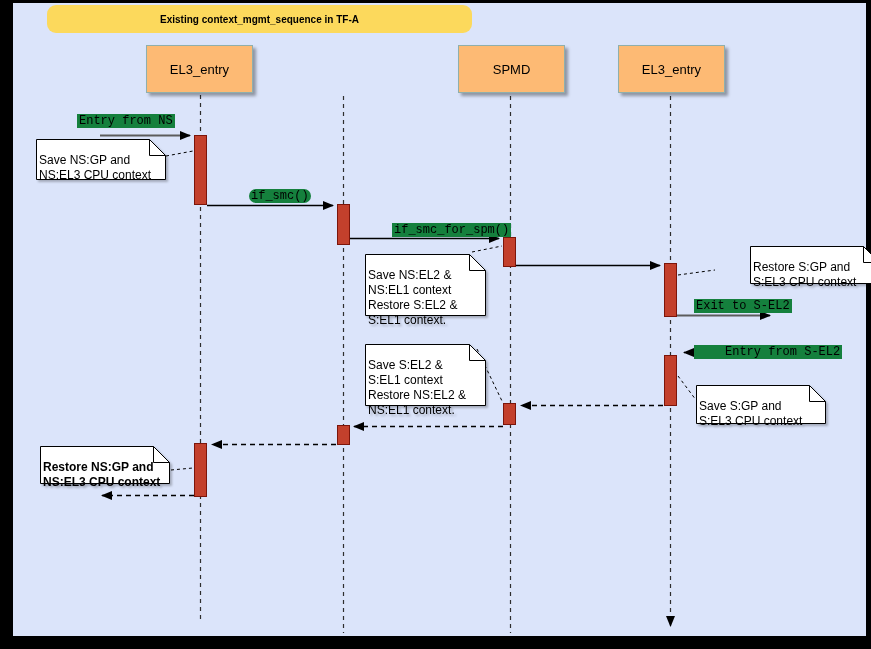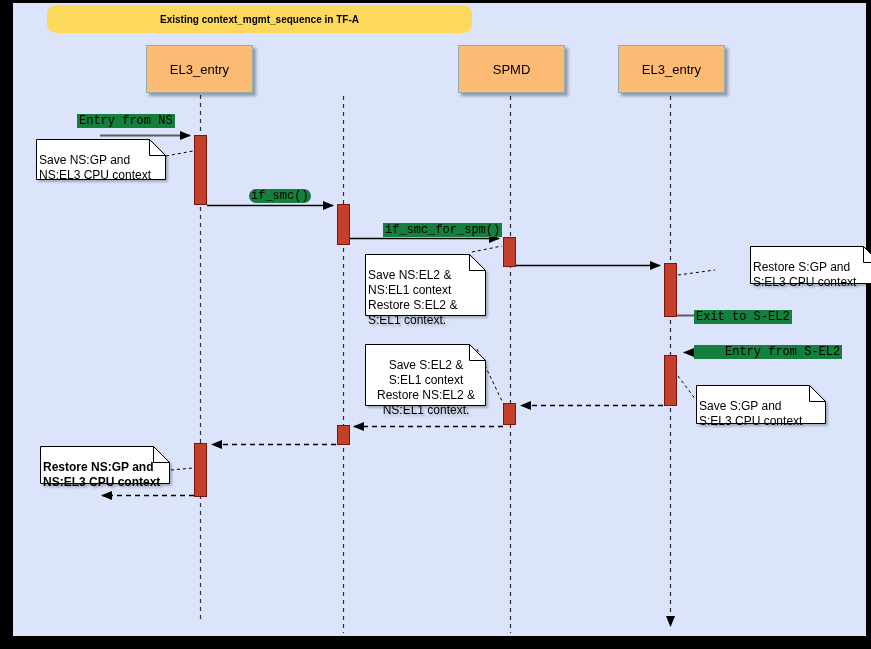--- a/index.html
+++ b/index.html
@@ -109,37 +109,37 @@
 S:EL3 CPU context</div>
   </div>
   <div class="note" style="left:696px;top:385px;width:130px;height:41px;">
       <svg class="note-bg" width="130" height="39">
         <path d="M0.5,0.5 H113.5 L129.5,16.5 V38.5 H0.5 Z" fill="#ffffff" stroke="#000"></path>
         <path d="M113.5,0.5 V16.5 H129.5" fill="none" stroke="#000"></path>
       </svg>
     <div class="note-text">Save S:GP and
 S:EL3 CPU context</div>
   </div>
-  <div class="note" style="left:365px;top:344px;width:121px;height:52px;text-align:center;">
+  <div class="note" style="left:365px;top:344px;width:121px;height:52px;">
       <svg class="note-bg" width="121" height="62">
         <path d="M0.5,0.5 H104.5 L120.5,16.5 V61.5 H0.5 Z" fill="#ffffff" stroke="#000"></path>
         <path d="M104.5,0.5 V16.5 H120.5" fill="none" stroke="#000"></path>
       </svg>
     <div class="note-text">Save S:EL2 &amp;
 S:EL1 context
 Restore NS:EL2 &amp;
 NS:EL1 context.</div>
   </div>
   <div class="note" style="left:40px;top:446px;width:130px;height:38px;font-weight:bold;">
       <svg class="note-bg" width="130" height="38">
         <path d="M0.5,0.5 H113.5 L129.5,16.5 V37.5 H0.5 Z" fill="#ffffff" stroke="#000"></path>
         <path d="M113.5,0.5 V16.5 H129.5" fill="none" stroke="#000"></path>
       </svg>
     <div class="note-text">Restore NS:GP and
 NS:EL3 CPU context</div>
   </div>
 
   <div class="mlabel" style="left:77px;top:114px;">Entry from NS</div>
   <div class="mlabel" style="left:249px;top:189px;border-radius:7px;">if_smc()</div>
-  <div class="mlabel" style="left:383px;top:223px;">if_smc_for_spm()</div>
-  <div class="mlabel" style="left:694px;top:310px;">Exit to S-EL2</div>
+  <div class="mlabel" style="left:392px;top:223px;">if_smc_for_spm()</div>
+  <div class="mlabel" style="left:694px;top:299px;">Exit to S-EL2</div>
   <div class="mlabel" style="left:694px;top:345px;padding-left:31px;">Entry from S-EL2</div>
 </div>
 
 </body></html>

